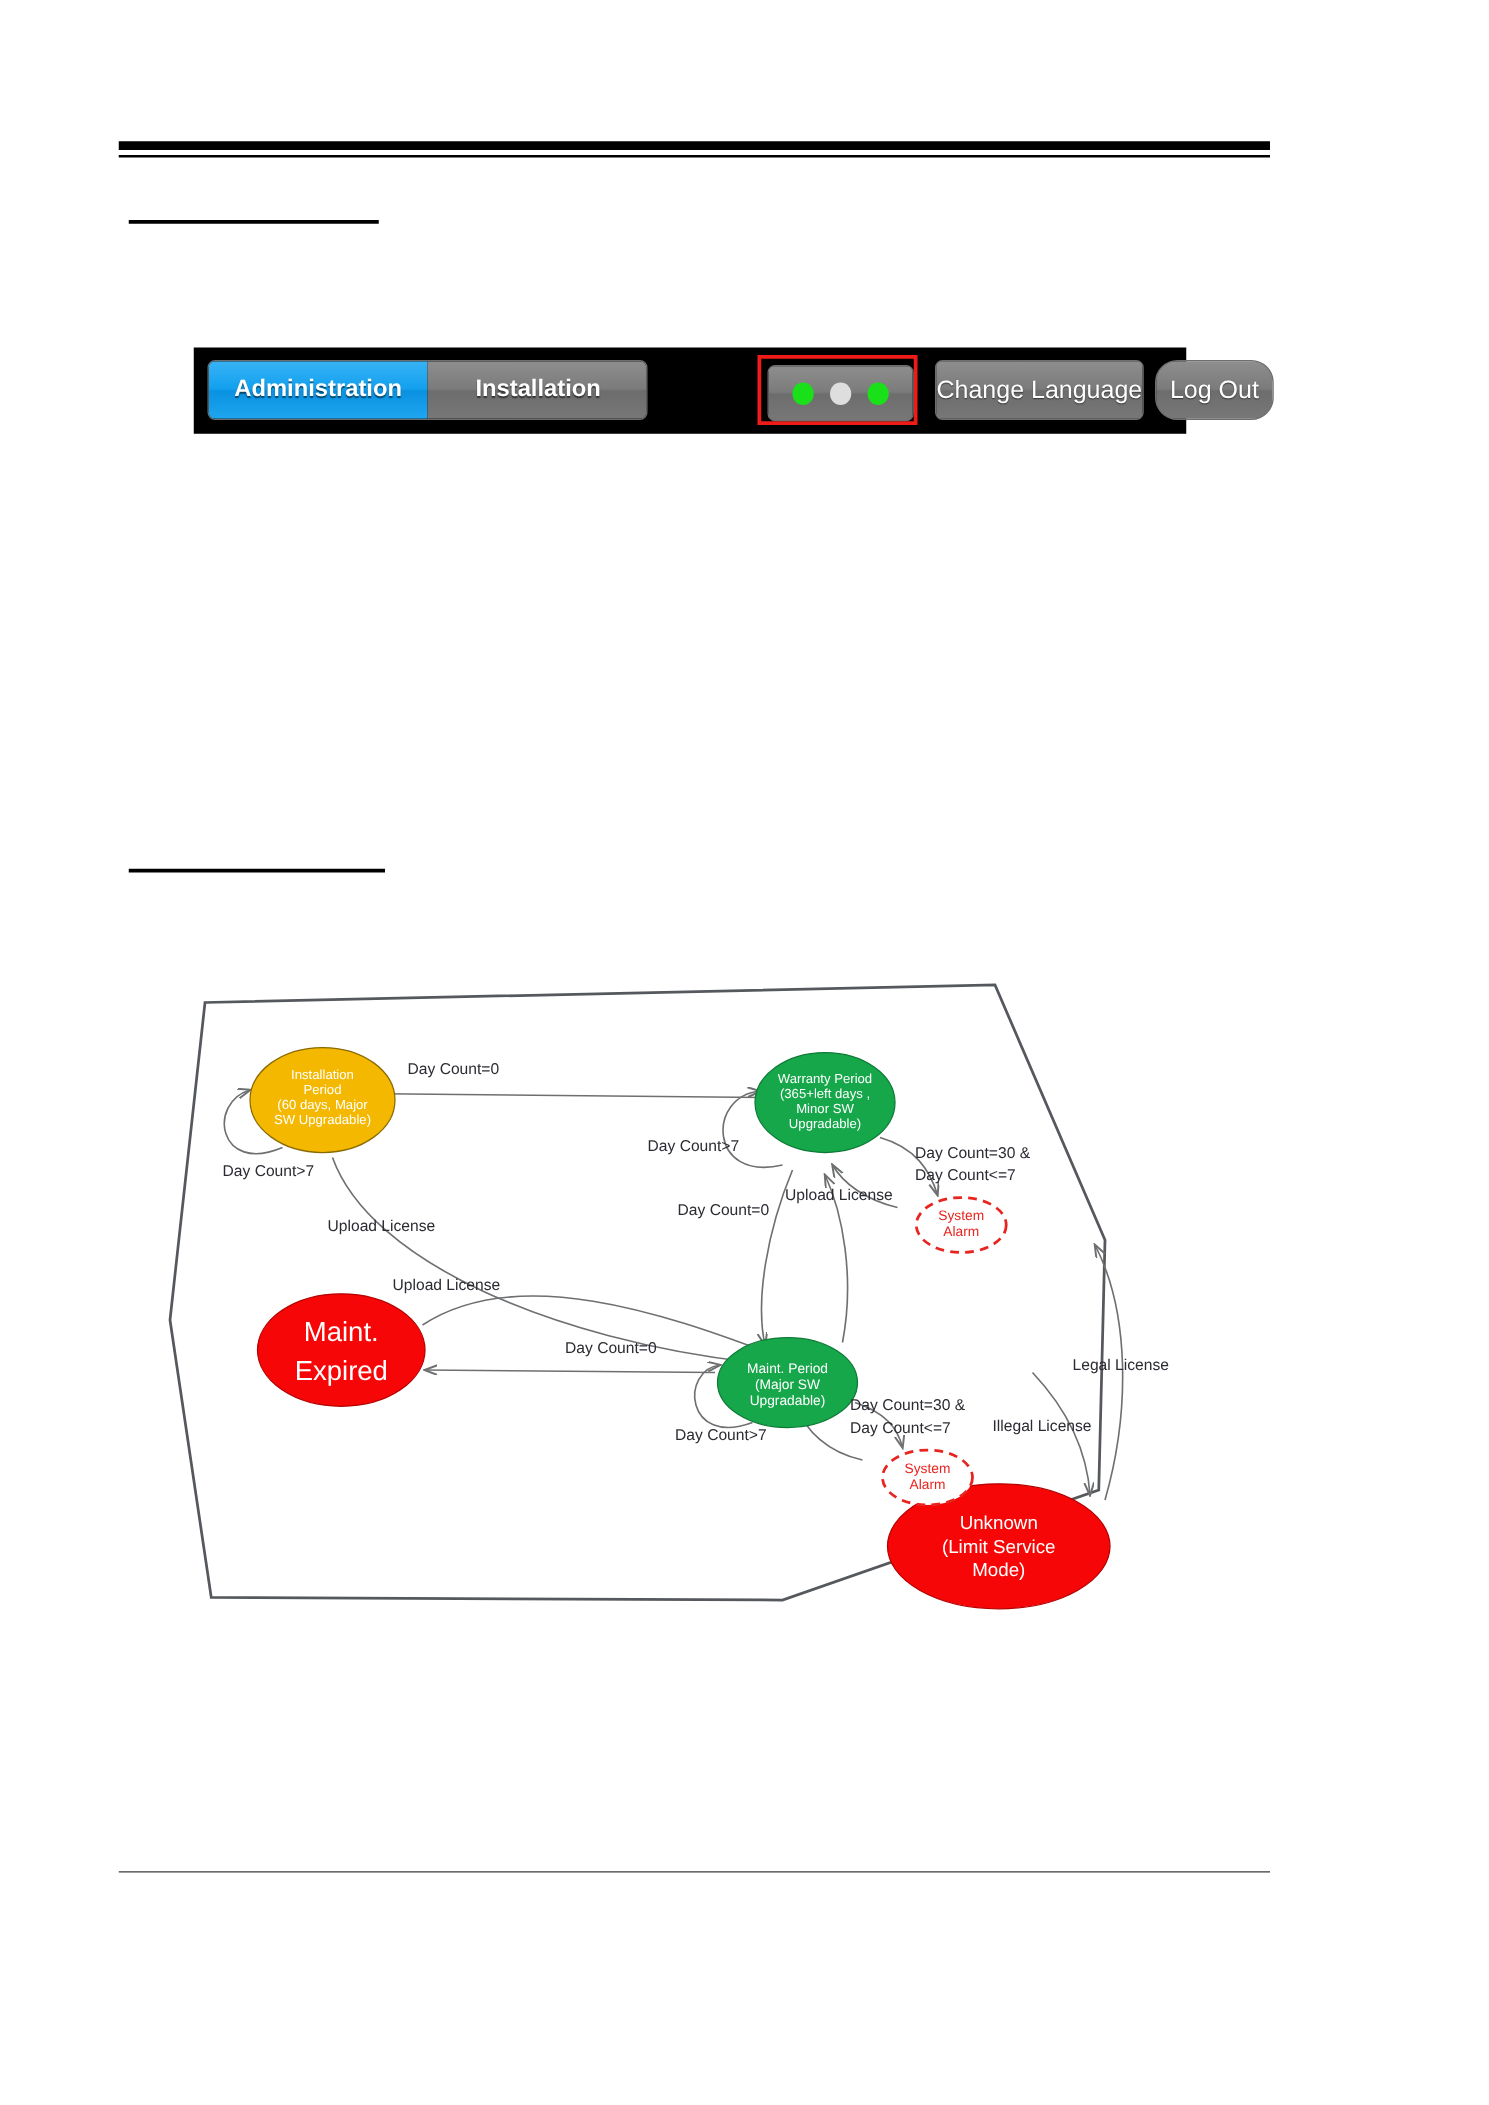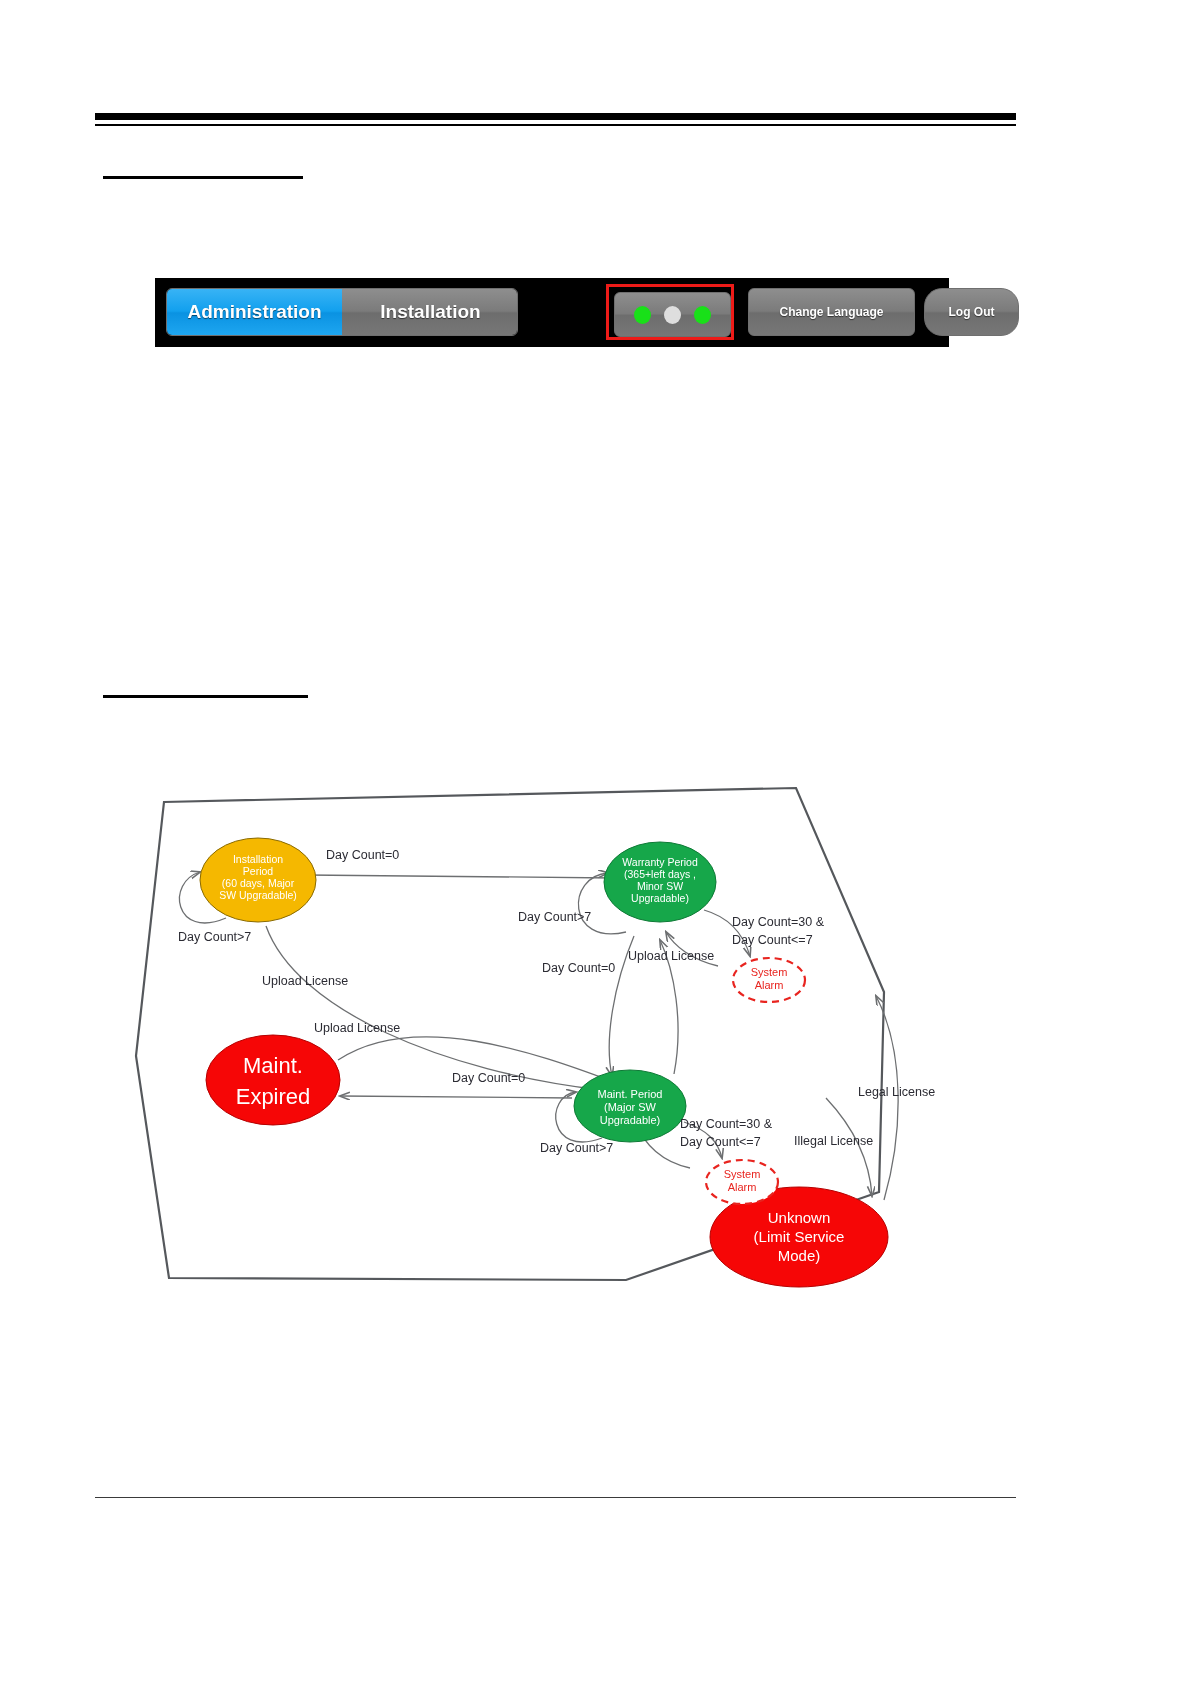--- a/index.html
+++ b/index.html
@@ -62,22 +62,22 @@
     width: 100%; height: 56px;
   }
   .tb-btn {
     position: absolute;
     height: 48px;
     border-radius: 6px;
     display: flex;
     align-items: center;
     justify-content: center;
     color: #ffffff;
-    font-size: 12px;
-    font-weight: bold;
+    font-size: 20px;
+    font-weight: normal;
     text-shadow: 0 1px 1px rgba(0,0,0,0.55);
     box-sizing: border-box;
     border: 1px solid #6f6f6f;
   }
   .tb-grey {
     background: linear-gradient(to bottom, #8e8e8e 0%, #7b7b7b 48%, #6d6d6d 52%, #777777 100%);
   }
   .tb-blue {
     background: linear-gradient(to bottom, #38b3f5 0%, #12a0ee 48%, #0a92e2 52%, #1ea6f0 100%);
   }

